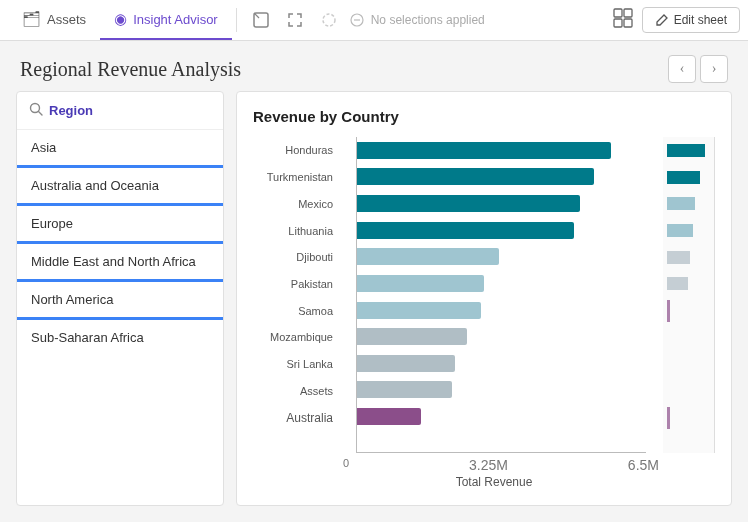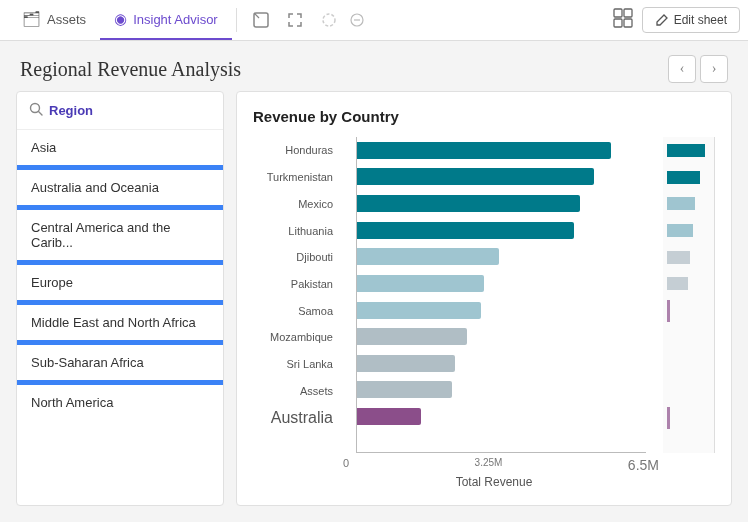--- a/index.html
+++ b/index.html
@@ -61,21 +61,21 @@
       border: 1px solid #e0e0e0; display: flex; flex-direction: column; overflow: hidden;
     }
     .sidebar-header {
       display: flex; align-items: center; padding: 10px 12px; gap: 6px;
       border-bottom: 1px solid #eee;
     }
     .search-icon-sm { color: #888; font-size: 14px; }
     .sidebar-title { font-size: 13px; font-weight: 600; color: #4a3ab5; }
     .sidebar-list { flex: 1; overflow-y: auto; }
     .sidebar-item {
-      padding: 10px 14px; border-bottom: 5px solid #3b82f6; cursor: pointer;
+      padding: 10px 14px; border-bottom: 3px solid #3b82f6; cursor: pointer;
       font-size: 13px; color: #333;
     }
     .sidebar-item:last-child { border-bottom: none; }
 
     
     .chart-panel {
       flex: 1; background: #fff; border-radius: 4px; border: 1px solid #e0e0e0;
       display: flex; flex-direction: column; padding: 16px; overflow: hidden;
     }
     .chart-title { font-size: 15px; font-weight: 600; color: #222; margin-bottom: 12px; }
@@ -112,20 +112,21 @@
       <svg width="18" height="18" viewBox="0 0 18 18" fill="none">
           <circle cx="9" cy="9" r="6" stroke="#ccc" stroke-width="1.5" fill="none" stroke-dasharray="3,2"></circle>
         </svg>
     </div>
   </div>
   <div class="no-selections">
     <svg width="16" height="16" viewBox="0 0 16 16" fill="none">
         <circle cx="8" cy="8" r="6" stroke="#bbb" stroke-width="1.2" fill="none"></circle>
         <line x1="5" y1="8" x2="11" y2="8" stroke="#bbb" stroke-width="1.2"></line>
       </svg>
+    <span>No selections applied</span>
   </div>
   <div class="topbar-right">
     <div class="grid-icon">
       <svg width="22" height="22" viewBox="0 0 22 22" fill="none">
           <rect x="2" y="2" width="8" height="8" rx="1" stroke="#666" stroke-width="1.3" fill="none"></rect>
           <rect x="12" y="2" width="8" height="8" rx="1" stroke="#666" stroke-width="1.3" fill="none"></rect>
           <rect x="2" y="12" width="8" height="8" rx="1" stroke="#666" stroke-width="1.3" fill="none"></rect>
           <rect x="12" y="12" width="8" height="8" rx="1" stroke="#666" stroke-width="1.3" fill="none"></rect>
         </svg>
     </div>
@@ -164,33 +165,30 @@
         <span class="sidebar-title">Region</span>
       </div>
       <div class="sidebar-list">
         <div class="sidebar-item">
           <span>Asia</span>
         </div>
         <div class="sidebar-item">
           <span>Australia and Oceania</span>
         </div>
         <div class="sidebar-item">
-          <span>Central America and the Carib...</span>
-        </div>
-        <div class="sidebar-item">
           <span>Europe</span>
         </div>
         <div class="sidebar-item">
           <span>Middle East and North Africa</span>
         </div>
         <div class="sidebar-item">
+          <span>North America</span>
+        </div>
+        <div class="sidebar-item">
           <span>Sub-Saharan Africa</span>
-        </div>
-        <div class="sidebar-item">
-          <span>North America</span>
         </div>
       </div>
     </div>
 
     <div class="chart-panel">
       <div class="chart-title">Revenue by Country</div>
 
       <div style="display:flex; flex:1; flex-direction:column;">
         <div style="display:flex; flex:1; gap:17px;">
 
@@ -198,21 +196,21 @@
             <div style="font-size:11px;color:#555;text-align:right;height:26px;display:flex;align-items:center;justify-content:flex-end;">Honduras</div>
             <div style="font-size:11px;color:#555;text-align:right;height:26px;display:flex;align-items:center;justify-content:flex-end;">Turkmenistan</div>
             <div style="font-size:11px;color:#555;text-align:right;height:26px;display:flex;align-items:center;justify-content:flex-end;">Mexico</div>
             <div style="font-size:11px;color:#555;text-align:right;height:26px;display:flex;align-items:center;justify-content:flex-end;">Lithuania</div>
             <div style="font-size:11px;color:#555;text-align:left;height:26px;display:flex;align-items:center;justify-content:flex-end;">Djibouti</div>
             <div style="font-size:11px;color:#555;text-align:left;height:26px;display:flex;align-items:center;justify-content:flex-end;">Pakistan</div>
             <div style="font-size:11px;color:#555;text-align:right;height:26px;display:flex;align-items:center;justify-content:flex-end;">Samoa</div>
             <div style="font-size:11px;color:#555;text-align:right;height:26px;display:flex;align-items:center;justify-content:flex-end;">Mozambique</div>
             <div style="font-size:11px;color:#555;text-align:right;height:26px;display:flex;align-items:center;justify-content:flex-end;">Sri Lanka</div>
             <div style="font-size:11px;color:#555;text-align:right;height:26px;display:flex;align-items:center;justify-content:flex-end;">Assets</div>
-            <div style="font-size:16px;color:#555;text-align:right;height:26px;display:flex;align-items:center;justify-content:flex-end;">Australia</div>
+            <div style="font-size:12px;color:#555;text-align:right;height:26px;display:flex;align-items:center;justify-content:flex-end;">Australia</div>
           </div>
 
           <div style="flex:1; display:flex; flex-direction:column; justify-content:space-around; position:relative; padding-bottom:22px; border-left:1px solid #bbb; border-bottom:1px solid #bbb;">
 
             <div style="height:26px; display:flex; align-items:center;">
               <div style="width:88%; height:17px; background:#007a8a; border-radius:0 2px 2px 0;"></div>
             </div>
 
             <div style="height:26px; display:flex; align-items:center;">
               <div style="width:82%; height:17px; background:#007a8a; border-radius:0 2px 2px 0;"></div>
@@ -290,21 +288,21 @@
             <div style="height:26px; display:flex; align-items:center; padding-left:4px;"></div>
 
             <div style="height:26px; display:flex; align-items:center; padding-left:4px; position:relative;">
               <div style="width:3px; height:22px; background:#8b4e8a; opacity:0.7;"></div>
             </div>
           </div>
         </div>
 
         <div style="display:flex; justify-content:space-between; padding-left:90px; padding-right:56px; margin-top:4px;">
           <span style="font-size:11px;color:#777;">0</span>
-          <span style="font-size:10px;color:#777;">3.25M</span>
+          <span style="font-size:14px;color:#777;">3.25M</span>
           <span style="font-size:14px;color:#777;">6.5M</span>
         </div>
 
         <div style="text-align:center; font-size:12px; color:#555; margin-top:2px; padding-left:20px;">Total Revenue</div>
       </div>
     </div>
   </div>
 </div>
 
 </body></html>

